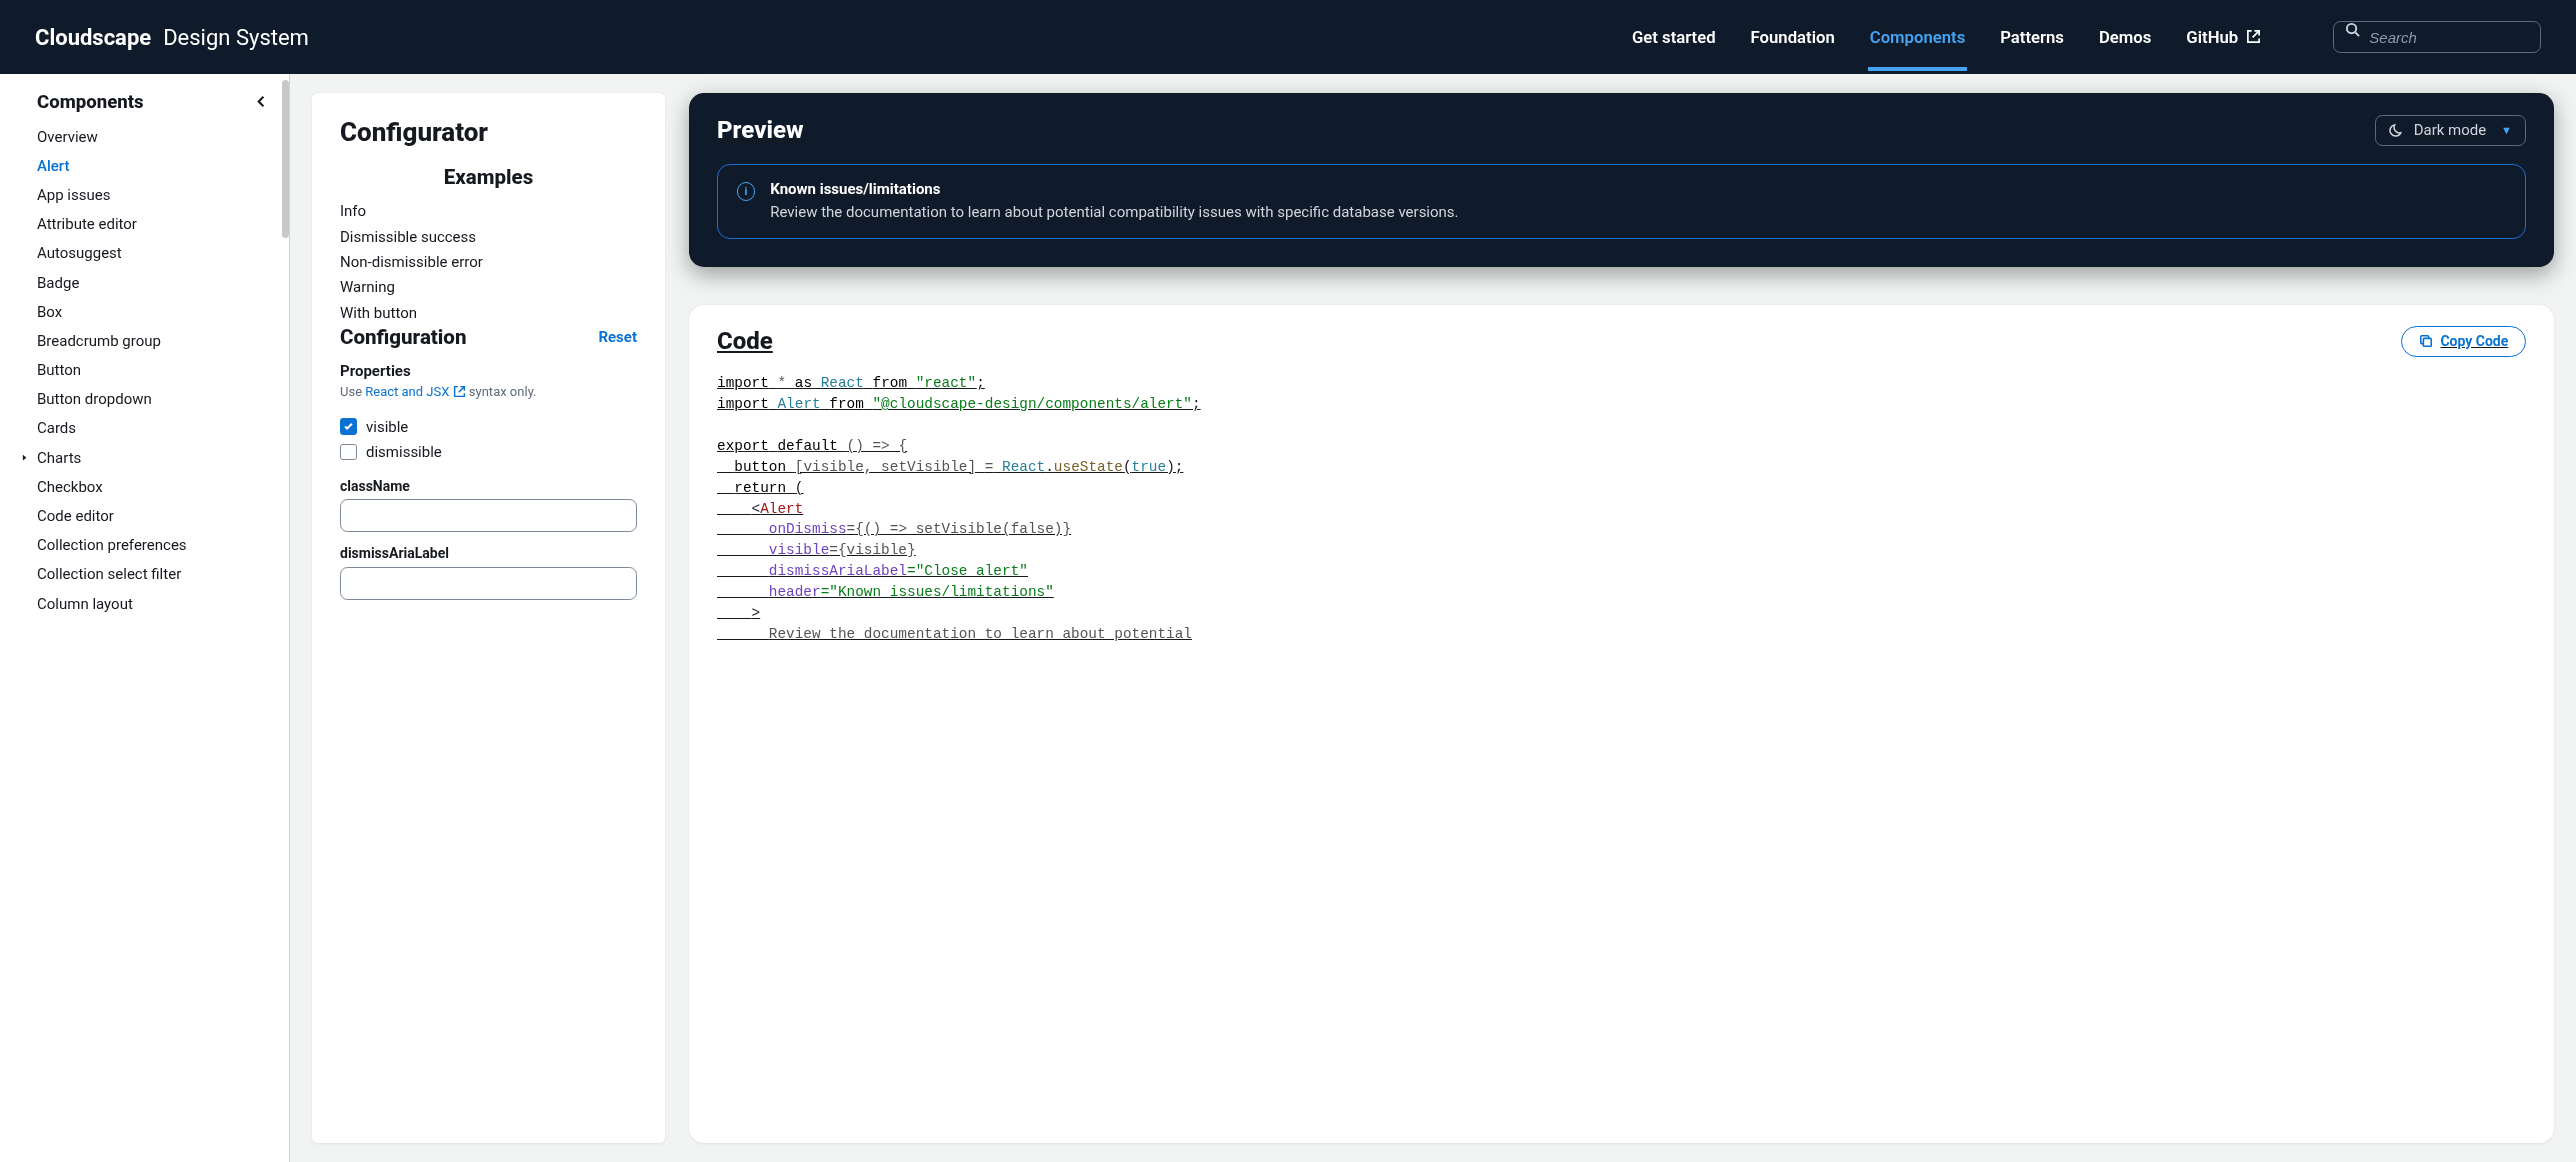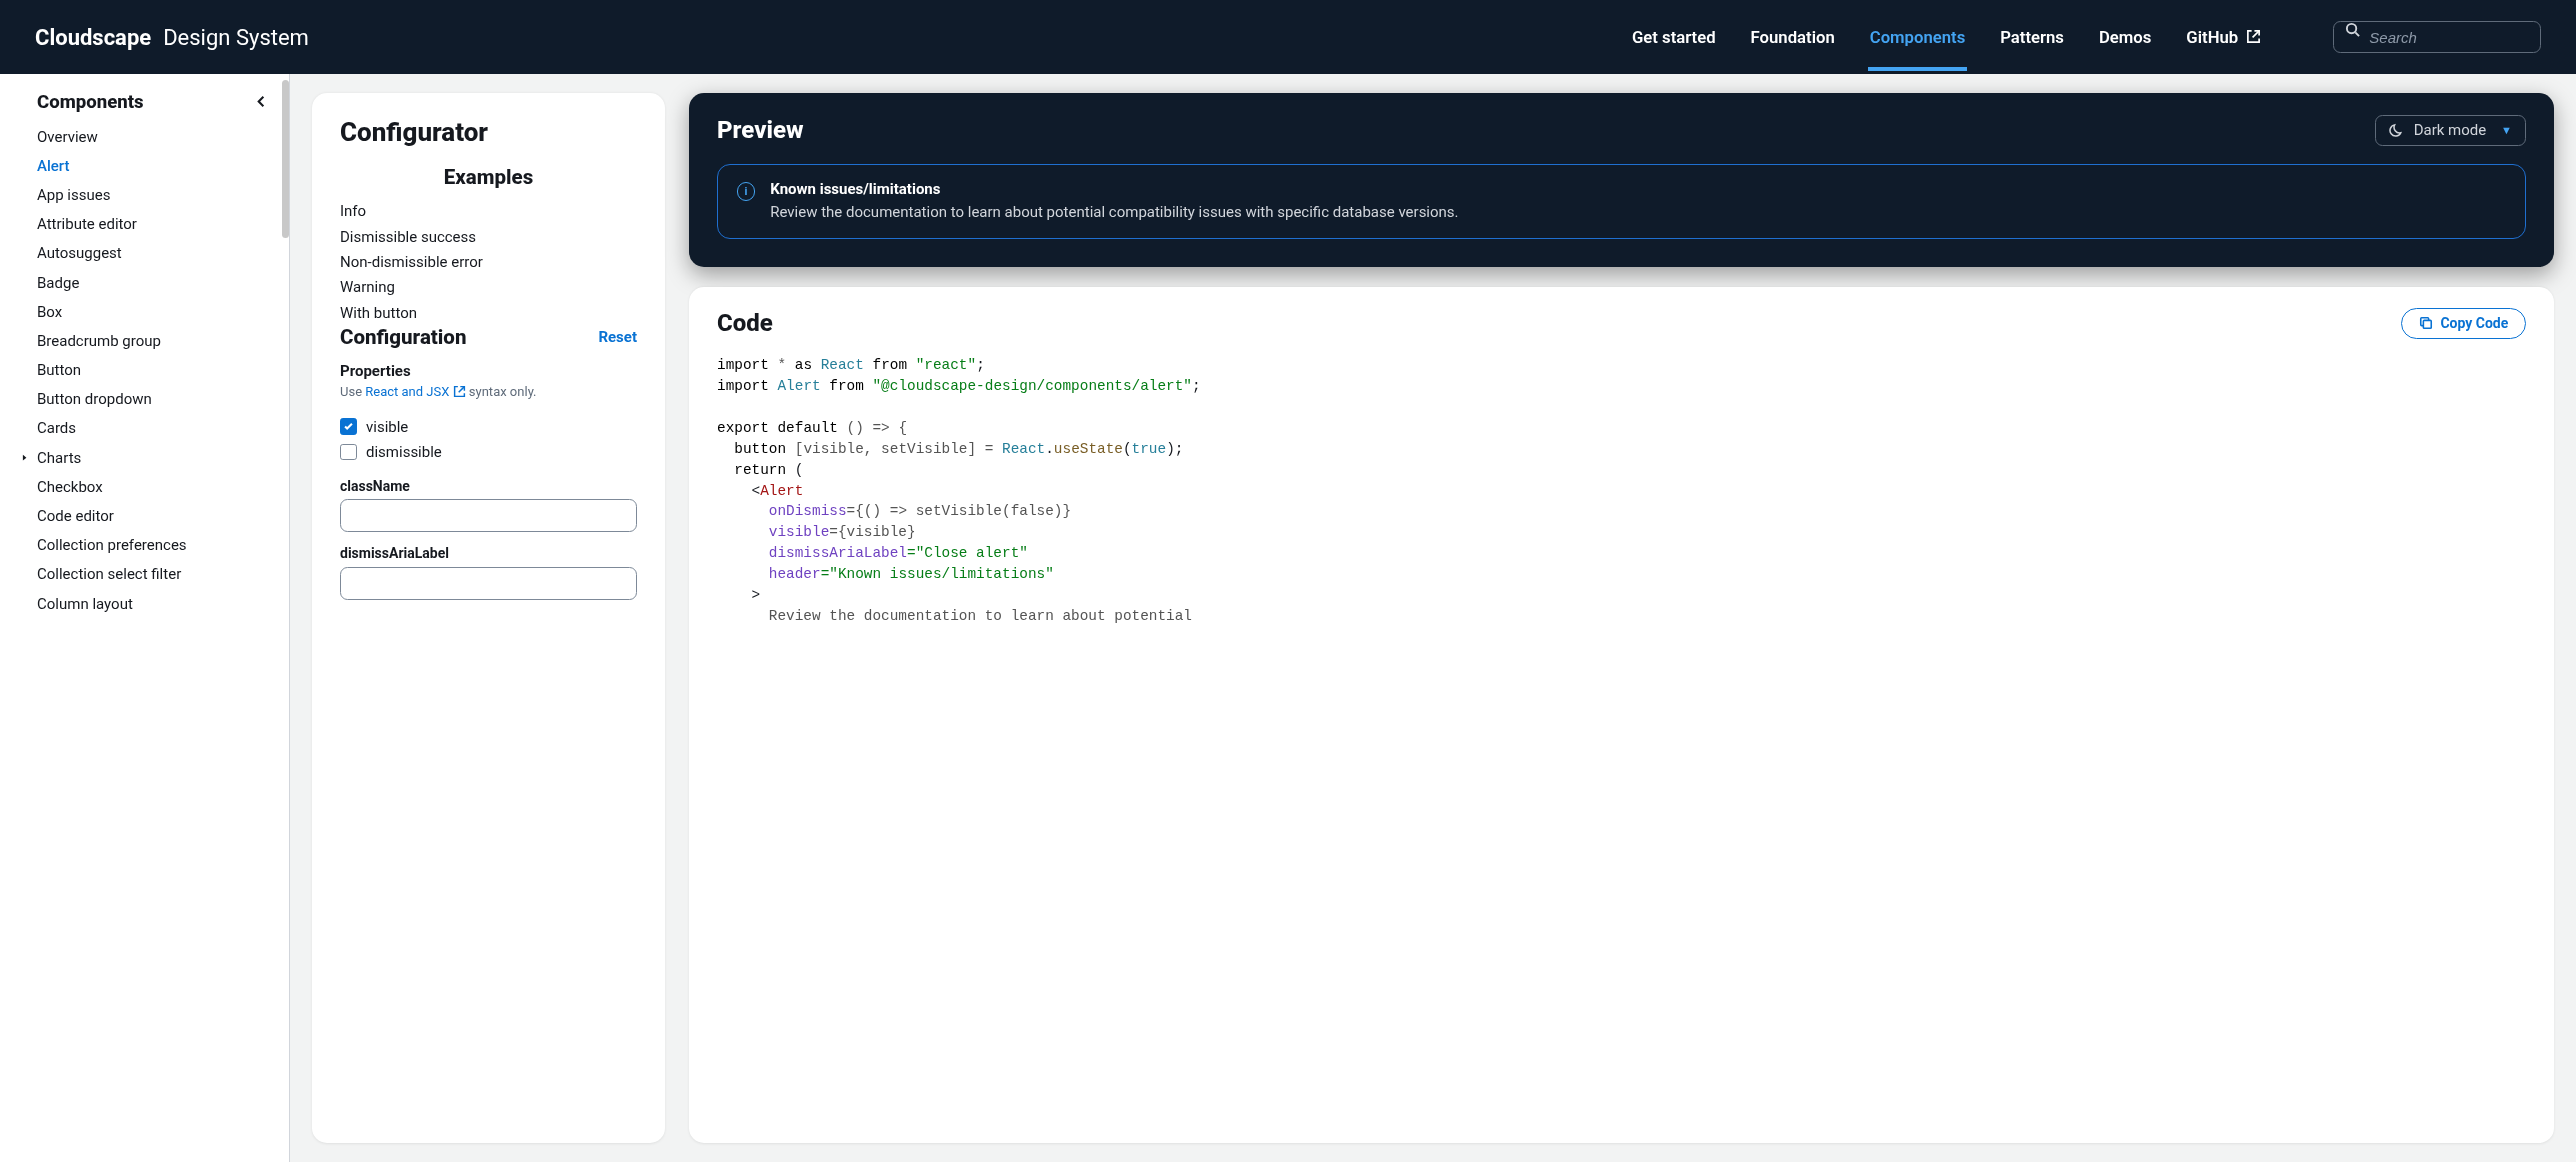--- a/index.html
+++ b/index.html
@@ -126,21 +126,21 @@
   
   .main {
     flex: 1;
     padding: 18.6px 22px;
     display: flex;
     gap: 24px;
     overflow: hidden;
   }
   .panel {
     background: #fff;
-    border-radius: 15px;
+    border-radius: 6px;
     box-shadow: 0 0.9px 2.8px rgba(0,0,0,0.08);
     padding: 24px 28px;
   }
   .configurator {
     width: 353px;
     flex-shrink: 0;
     overflow-y: auto;
   }
   .h1 { font-size: 26px; font-weight: 800; margin-bottom: 18.6px; }
   .h2 { font-size: 20.5px; font-weight: 800; margin-bottom: 9.3px; margin-top: 7.4px; text-align: center;}
@@ -172,22 +172,23 @@
     border: 0.9px solid #7d8998;
     border-radius: 7.4px;
     padding: 0 9.3px;
     font-size: 13px;
   }
   
   .right-col {
     flex: 1;
     display: flex;
     flex-direction: column;
-    gap: 20px;
+    gap: 38px;
     min-width: 0;
+    text-decoration: underline;
   }
   .preview-panel {
     background: #0f1b2a;
     border-radius: 15px;
     padding: 22px 28px 28px 28px;
     color: #fff;
     box-shadow: 0 7.4px 22px rgba(0,0,0,0.35);
   }
   .preview-head { display: flex; align-items: center; margin-bottom: 18.6px; }
   .preview-title { font-size: 24px; font-weight: 800; }

